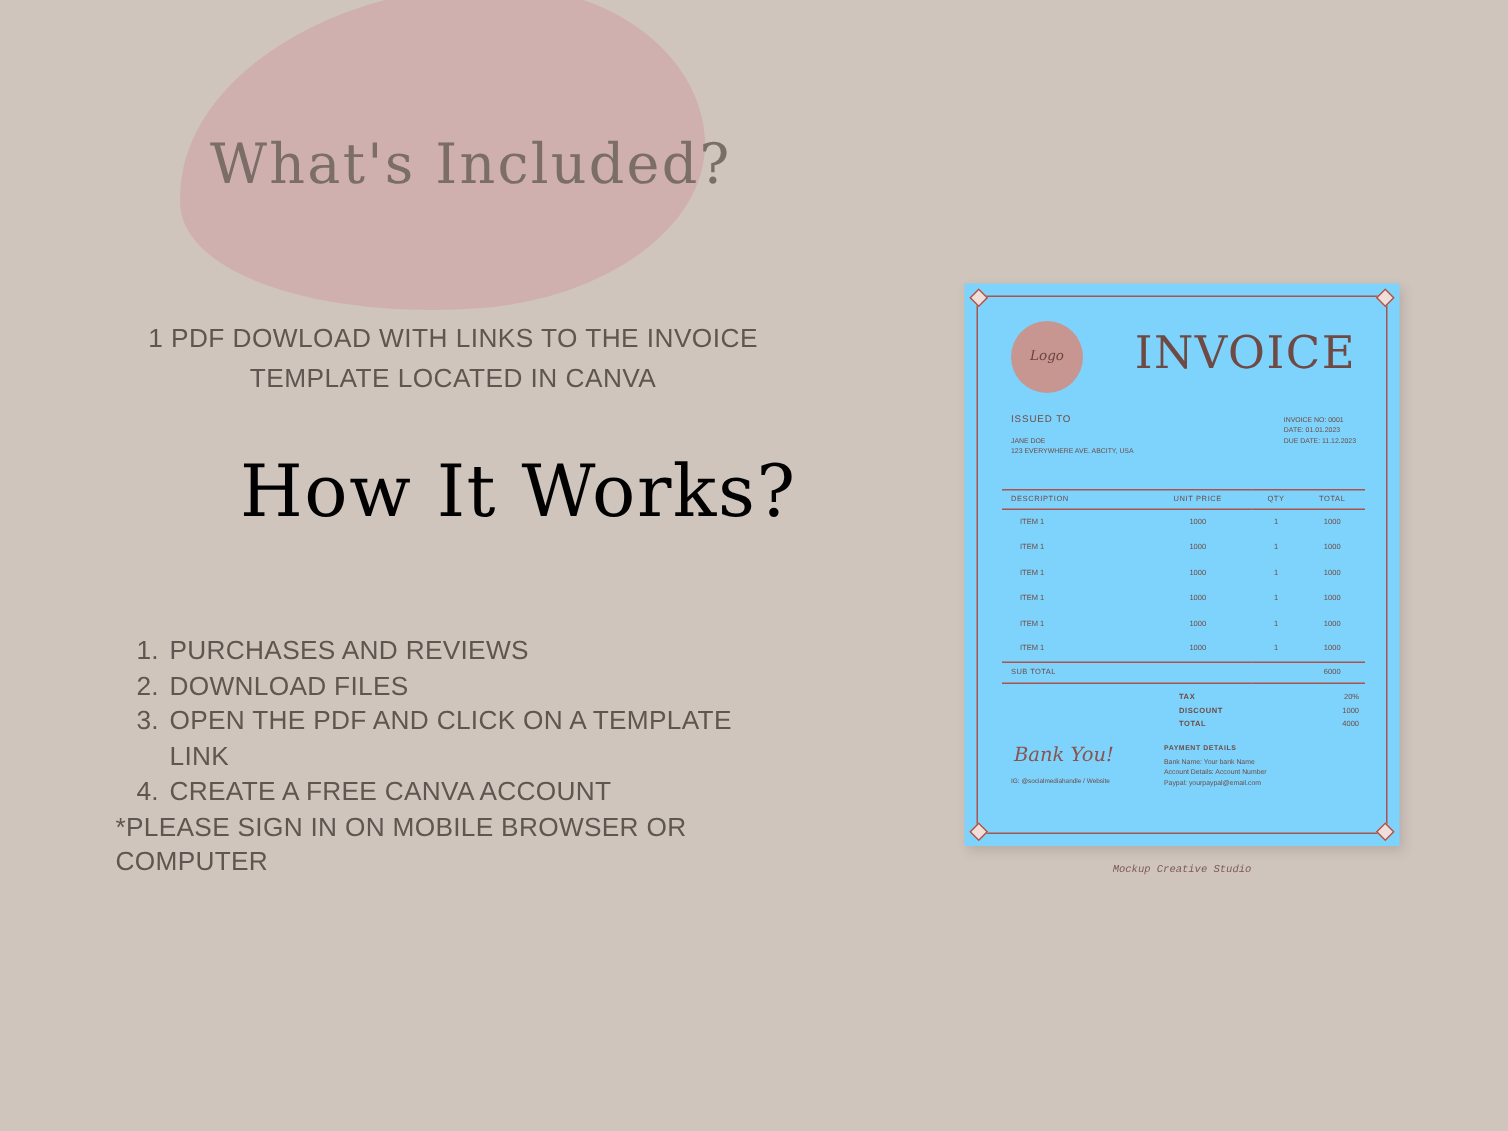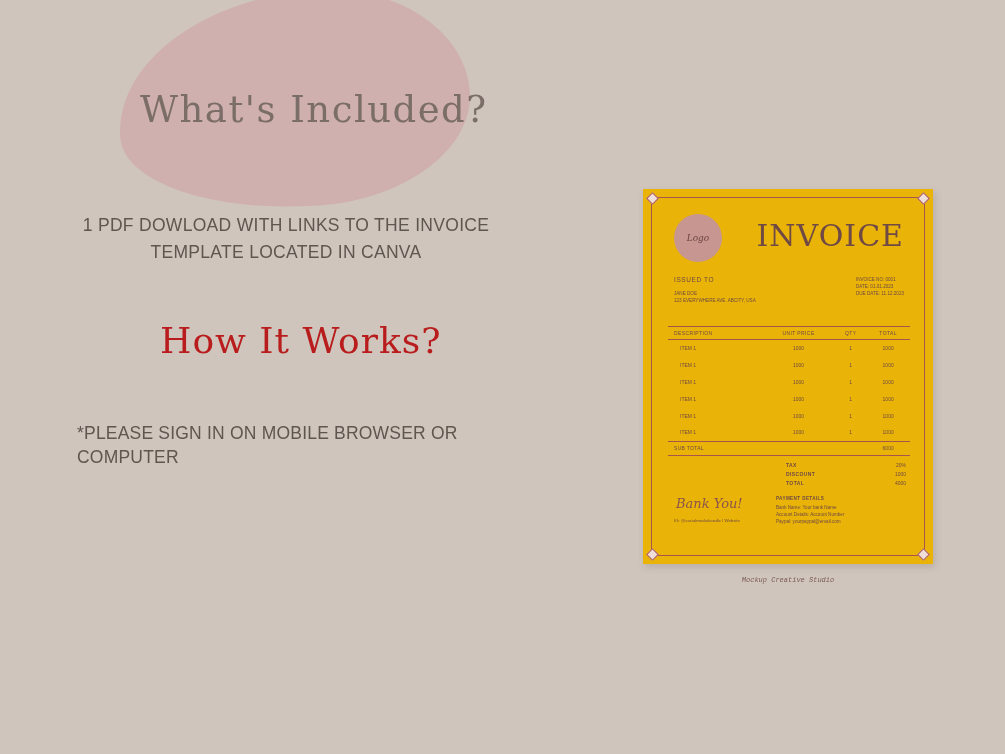--- a/index.html
+++ b/index.html
@@ -34,37 +34,37 @@
     left: 140px;
     top: 88px;
     font-family: "DejaVu Serif", serif;
     font-size: 37px;
     letter-spacing: 1.5px;
     color: #7b6d67;
     font-weight: 400;
   }
   .sub-1 {
     position: absolute;
-    left: 76px;
+    left: 92px;
     top: 212px;
     width: 420px;
     text-align: center;
     font-size: 17.5px;
     line-height: 27px;
     letter-spacing: 0.3px;
     color: #5f564f;
   }
   .heading-2 {
     position: absolute;
     left: 160px;
-    top: 320px;
-    font-family: "DejaVu Serif", serif;
-    font-size: 36px;
+    top: 300px;
+    font-family: "DejaVu Serif", serif;
+    font-size: 48px;
     letter-spacing: 1px;
-    color: #b91c1c;
+    color: #000000;
     font-weight: 400;
   }
   .body-2 {
     position: absolute;
     left: 77px;
     top: 422px;
     width: 430px;
     font-size: 17.5px;
     line-height: 23.5px;
     letter-spacing: 0.2px;
@@ -84,21 +84,21 @@
     margin-top: 0;
   }
 
   
   .invoice-card {
     position: absolute;
     left: 643px;
     top: 189px;
     width: 290px;
     height: 375px;
-    background: #eab308;
+    background: #7dd3fc;
     box-shadow: 2px 3px 7px rgba(90,70,65,0.18);
   }
   .invoice-inner {
     position: absolute;
     left: 8px;
     top: 8px;
     right: 8px;
     bottom: 8px;
     border: 1px solid #a9554c;
   }
@@ -261,20 +261,26 @@
 </head>
 <body>
 
 <div class="blob"></div>
 
 <div class="heading-1">What's Included?</div>
 <div class="sub-1">1 PDF DOWLOAD WITH LINKS TO THE INVOICE TEMPLATE LOCATED IN CANVA</div>
 <div class="heading-2">How It Works?</div>
 
 <div class="body-2">
+  <ol class="steps">
+    <li>PURCHASES AND REVIEWS</li>
+    <li>DOWNLOAD FILES</li>
+    <li>OPEN THE PDF AND CLICK ON A TEMPLATE LINK</li>
+    <li>CREATE A FREE CANVA ACCOUNT</li>
+  </ol>
   <div class="note">*PLEASE SIGN IN ON MOBILE BROWSER OR COMPUTER</div>
 </div>
 
 <div class="invoice-card">
   <div class="invoice-inner">
     <span class="corner tl"></span>
     <span class="corner tr"></span>
     <span class="corner bl"></span>
     <span class="corner br"></span>
 

